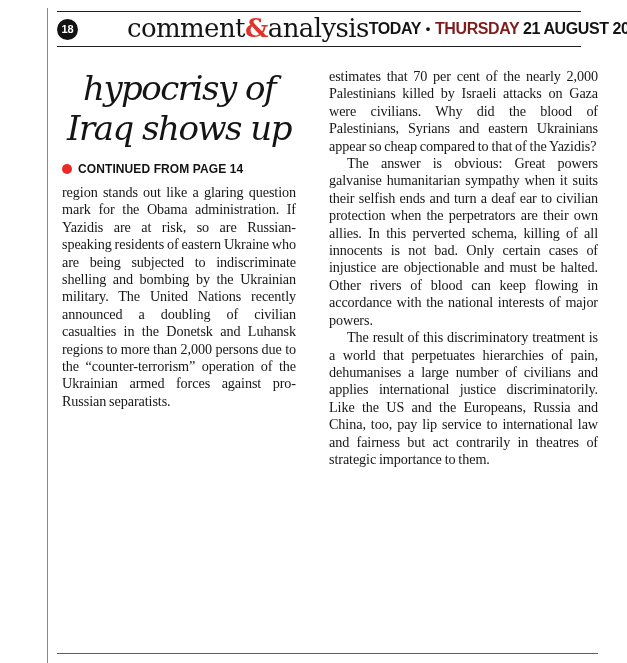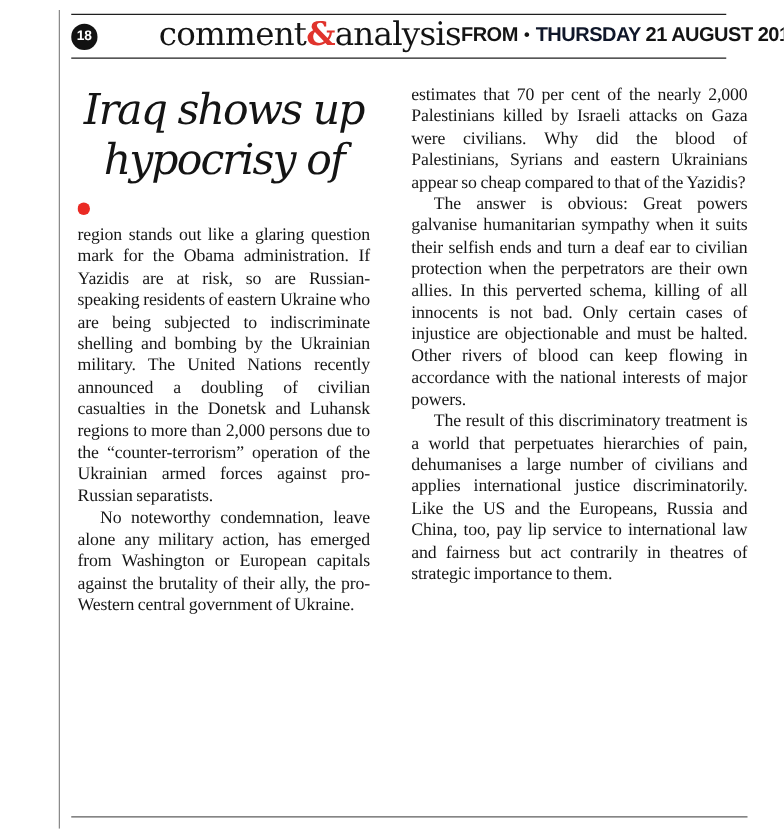--- a/index.html
+++ b/index.html
@@ -35,21 +35,21 @@
     font-family:"DejaVu Serif", serif;
     font-size:26px; line-height:1; letter-spacing:-0.6px;
     color:#141414; padding-bottom:2px;margin-left:40px;
   }
   .masthead .amp { color:#e0332c; font-weight:bold; }
   .dateline {
     font-family:"Liberation Sans", sans-serif; font-weight:bold;
     font-size:16px; letter-spacing:-0.4px; white-space:nowrap; color:#141414;
   }
   .dateline .sep { font-size:13px; padding:0 1px; position:relative; top:-1px; }
-  .dateline .day { color:#0f172a; }
+  .dateline .day { color:#7f1d1d; }
 
   
   .columns {
     position:absolute; left:62px; top:58px; width:536px; height:595px;
     display:flex; gap:33px; overflow:hidden;
   }
   .col-left  { width:234px; flex:0 0 234px; }
   .col-right { width:269px; flex:0 0 269px; padding-top:10px; box-sizing:border-box; }
 
   .headline {
@@ -83,39 +83,39 @@
 <div class="page">
 
   <div class="v-rule"></div>
   <div class="rule-top"></div>
 
   <header class="masthead-row">
     <div class="masthead-left">
       <span class="page-badge">18</span>
       <span class="masthead"><span>comment</span><span class="amp">&amp;</span><span>analysis</span></span>
     </div>
-    <div class="dateline"><span>FROM</span> <span class="sep">•</span> <span class="day">THURSDAY</span> <span>21 AUGUST 2014</span></div>
+    <div class="dateline"><span>TODAY</span> <span class="sep">•</span> <span class="day">THURSDAY</span> <span>21 AUGUST 2014</span></div>
   </header>
 
   <div class="rule-header"></div>
 
   <div class="columns">
 
     <div class="col-left">
       <h1 class="headline">
+        <div>hypocrisy of</div>
         <div>Iraq shows up</div>
-        <div>hypocrisy of</div>
       </h1>
 
       <div class="continued">
         <span class="red-dot"></span>
+        <span>CONTINUED FROM PAGE 14</span>
       </div>
 
       <p class="body">region stands out like a glaring question mark for the Obama administration. If Yazidis are at risk, so are Russian-speaking residents of eastern Ukraine who are being subjected to indiscriminate shelling and bombing by the Ukrainian military. The United Nations recently announced a doubling of civilian casualties in the Donetsk and Luhansk regions to more than 2,000 persons due to the “counter-terrorism” operation of the Ukrainian armed forces against pro-Russian separatists.</p>
-      <p class="body indent">No noteworthy condemnation, leave alone any military action, has emerged from Washington or European capitals against the brutality of their ally, the pro-Western central government of Ukraine.</p>
     </div>
 
     <div class="col-right">
       <p class="body">estimates that 70 per cent of the nearly 2,000 Palestinians killed by Israeli attacks on Gaza were civilians. Why did the blood of Palestinians, Syrians and eastern Ukrainians appear so cheap compared to that of the Yazidis?</p>
       <p class="body indent">The answer is obvious: Great powers galvanise humanitarian sympathy when it suits their selfish ends and turn a deaf ear to civilian protection when the perpetrators are their own allies. In this perverted schema, killing of all innocents is not bad. Only certain cases of injustice are objectionable and must be halted. Other rivers of blood can keep flowing in accordance with the national interests of major powers.</p>
       <p class="body indent">The result of this discriminatory treatment is a world that perpetuates hierarchies of pain, dehumanises a large number of civilians and applies international justice discriminatorily. Like the US and the Europeans, Russia and China, too, pay lip service to international law and fairness but act contrarily in theatres of strategic importance to them.</p>
     </div>
 
   </div>
 

